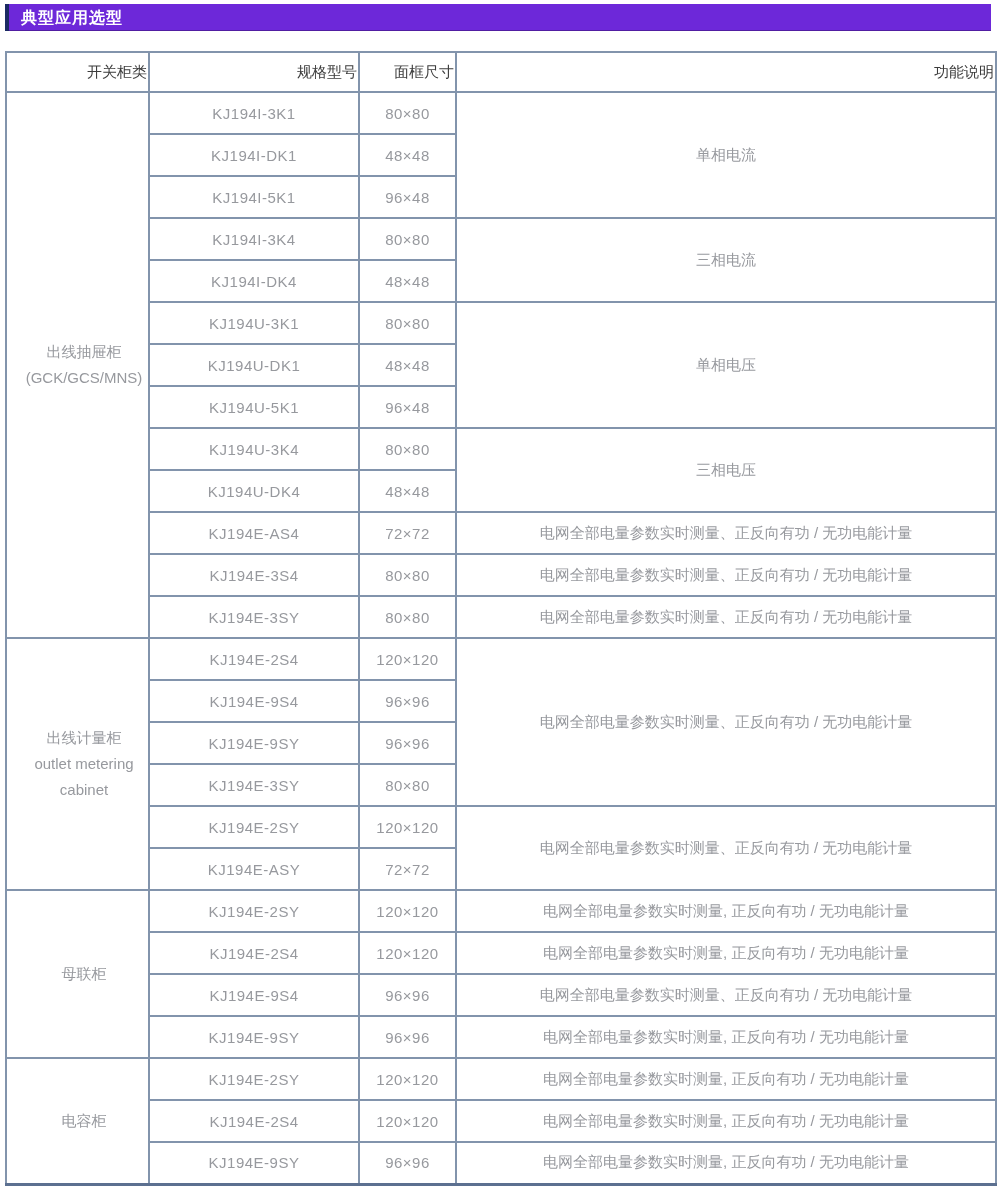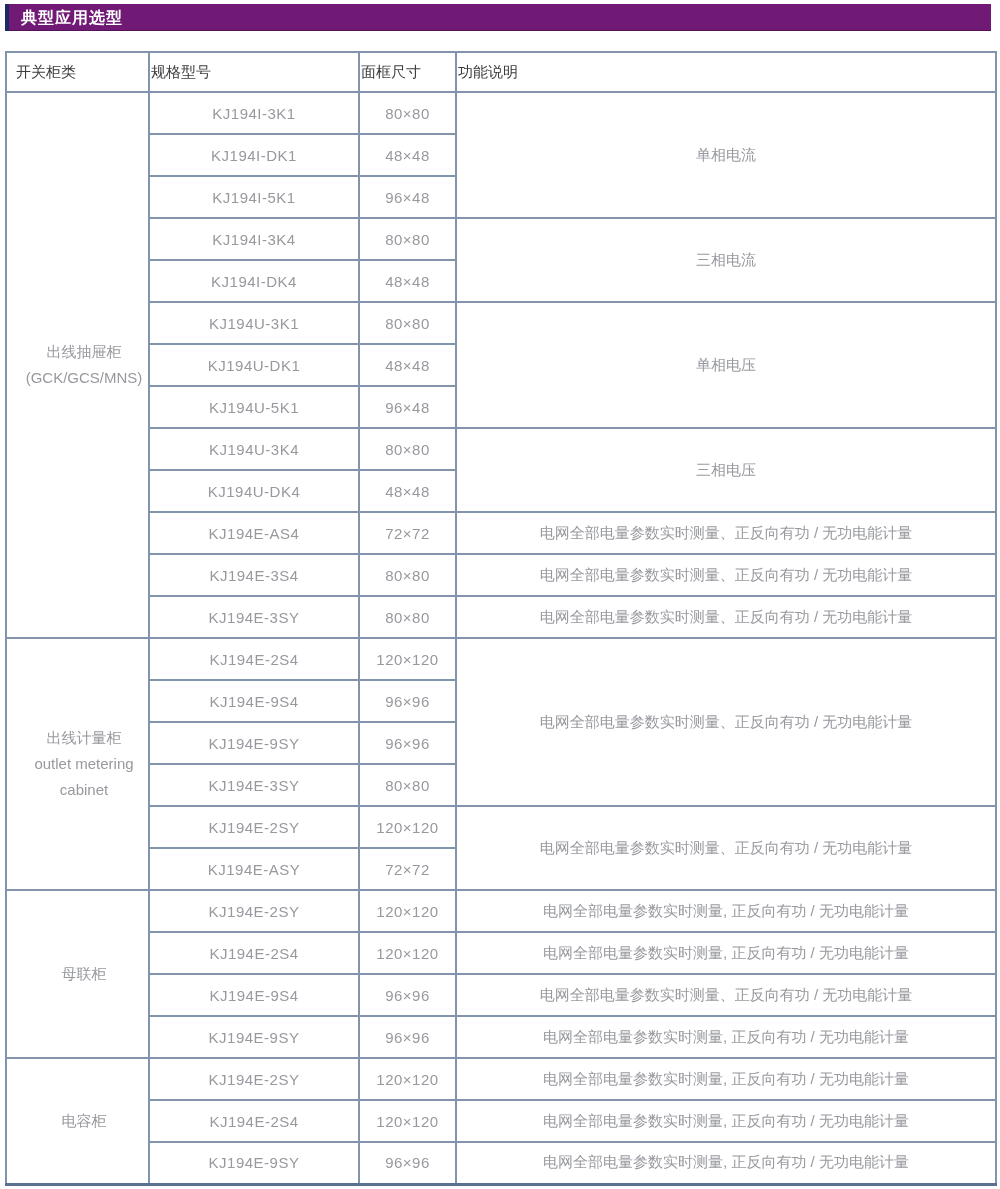--- a/index.html
+++ b/index.html
@@ -14,21 +14,21 @@
     height: 1189px;
     background: #ffffff;
     overflow: hidden;
   }
   .banner {
     position: absolute;
     left: 5px;
     top: 4px;
     width: 986px;
     height: 27px;
-    background: #701a75;
+    background: #6d28d9;
     border-left: 4px solid #1b2a63;
     box-sizing: border-box;
     box-shadow: inset 0 -1px 0 rgba(0,0,0,0.25);
   }
   .banner-title {
     color: #ffffff;
     font-size: 16px;
     font-weight: bold;
     line-height: 27px;
     padding-left: 12px;
@@ -46,21 +46,21 @@
   table.spec th, table.spec td {
     border: 2px solid #8294ac;
     box-sizing: border-box;
     vertical-align: middle;
   }
   table.spec th {
     height: 40px;
     font-size: 15px;
     font-weight: normal;
     color: #3c3c3c;
-    text-align: left;
+    text-align: right;
     background: #ffffff;
   }
   table.spec td {
     height: 42px;
     font-size: 15px;
     color: #97999e;
     text-align: center;
     background: #ffffff;
   }
   th.h1 { text-align: left; padding-left: 9px; }

